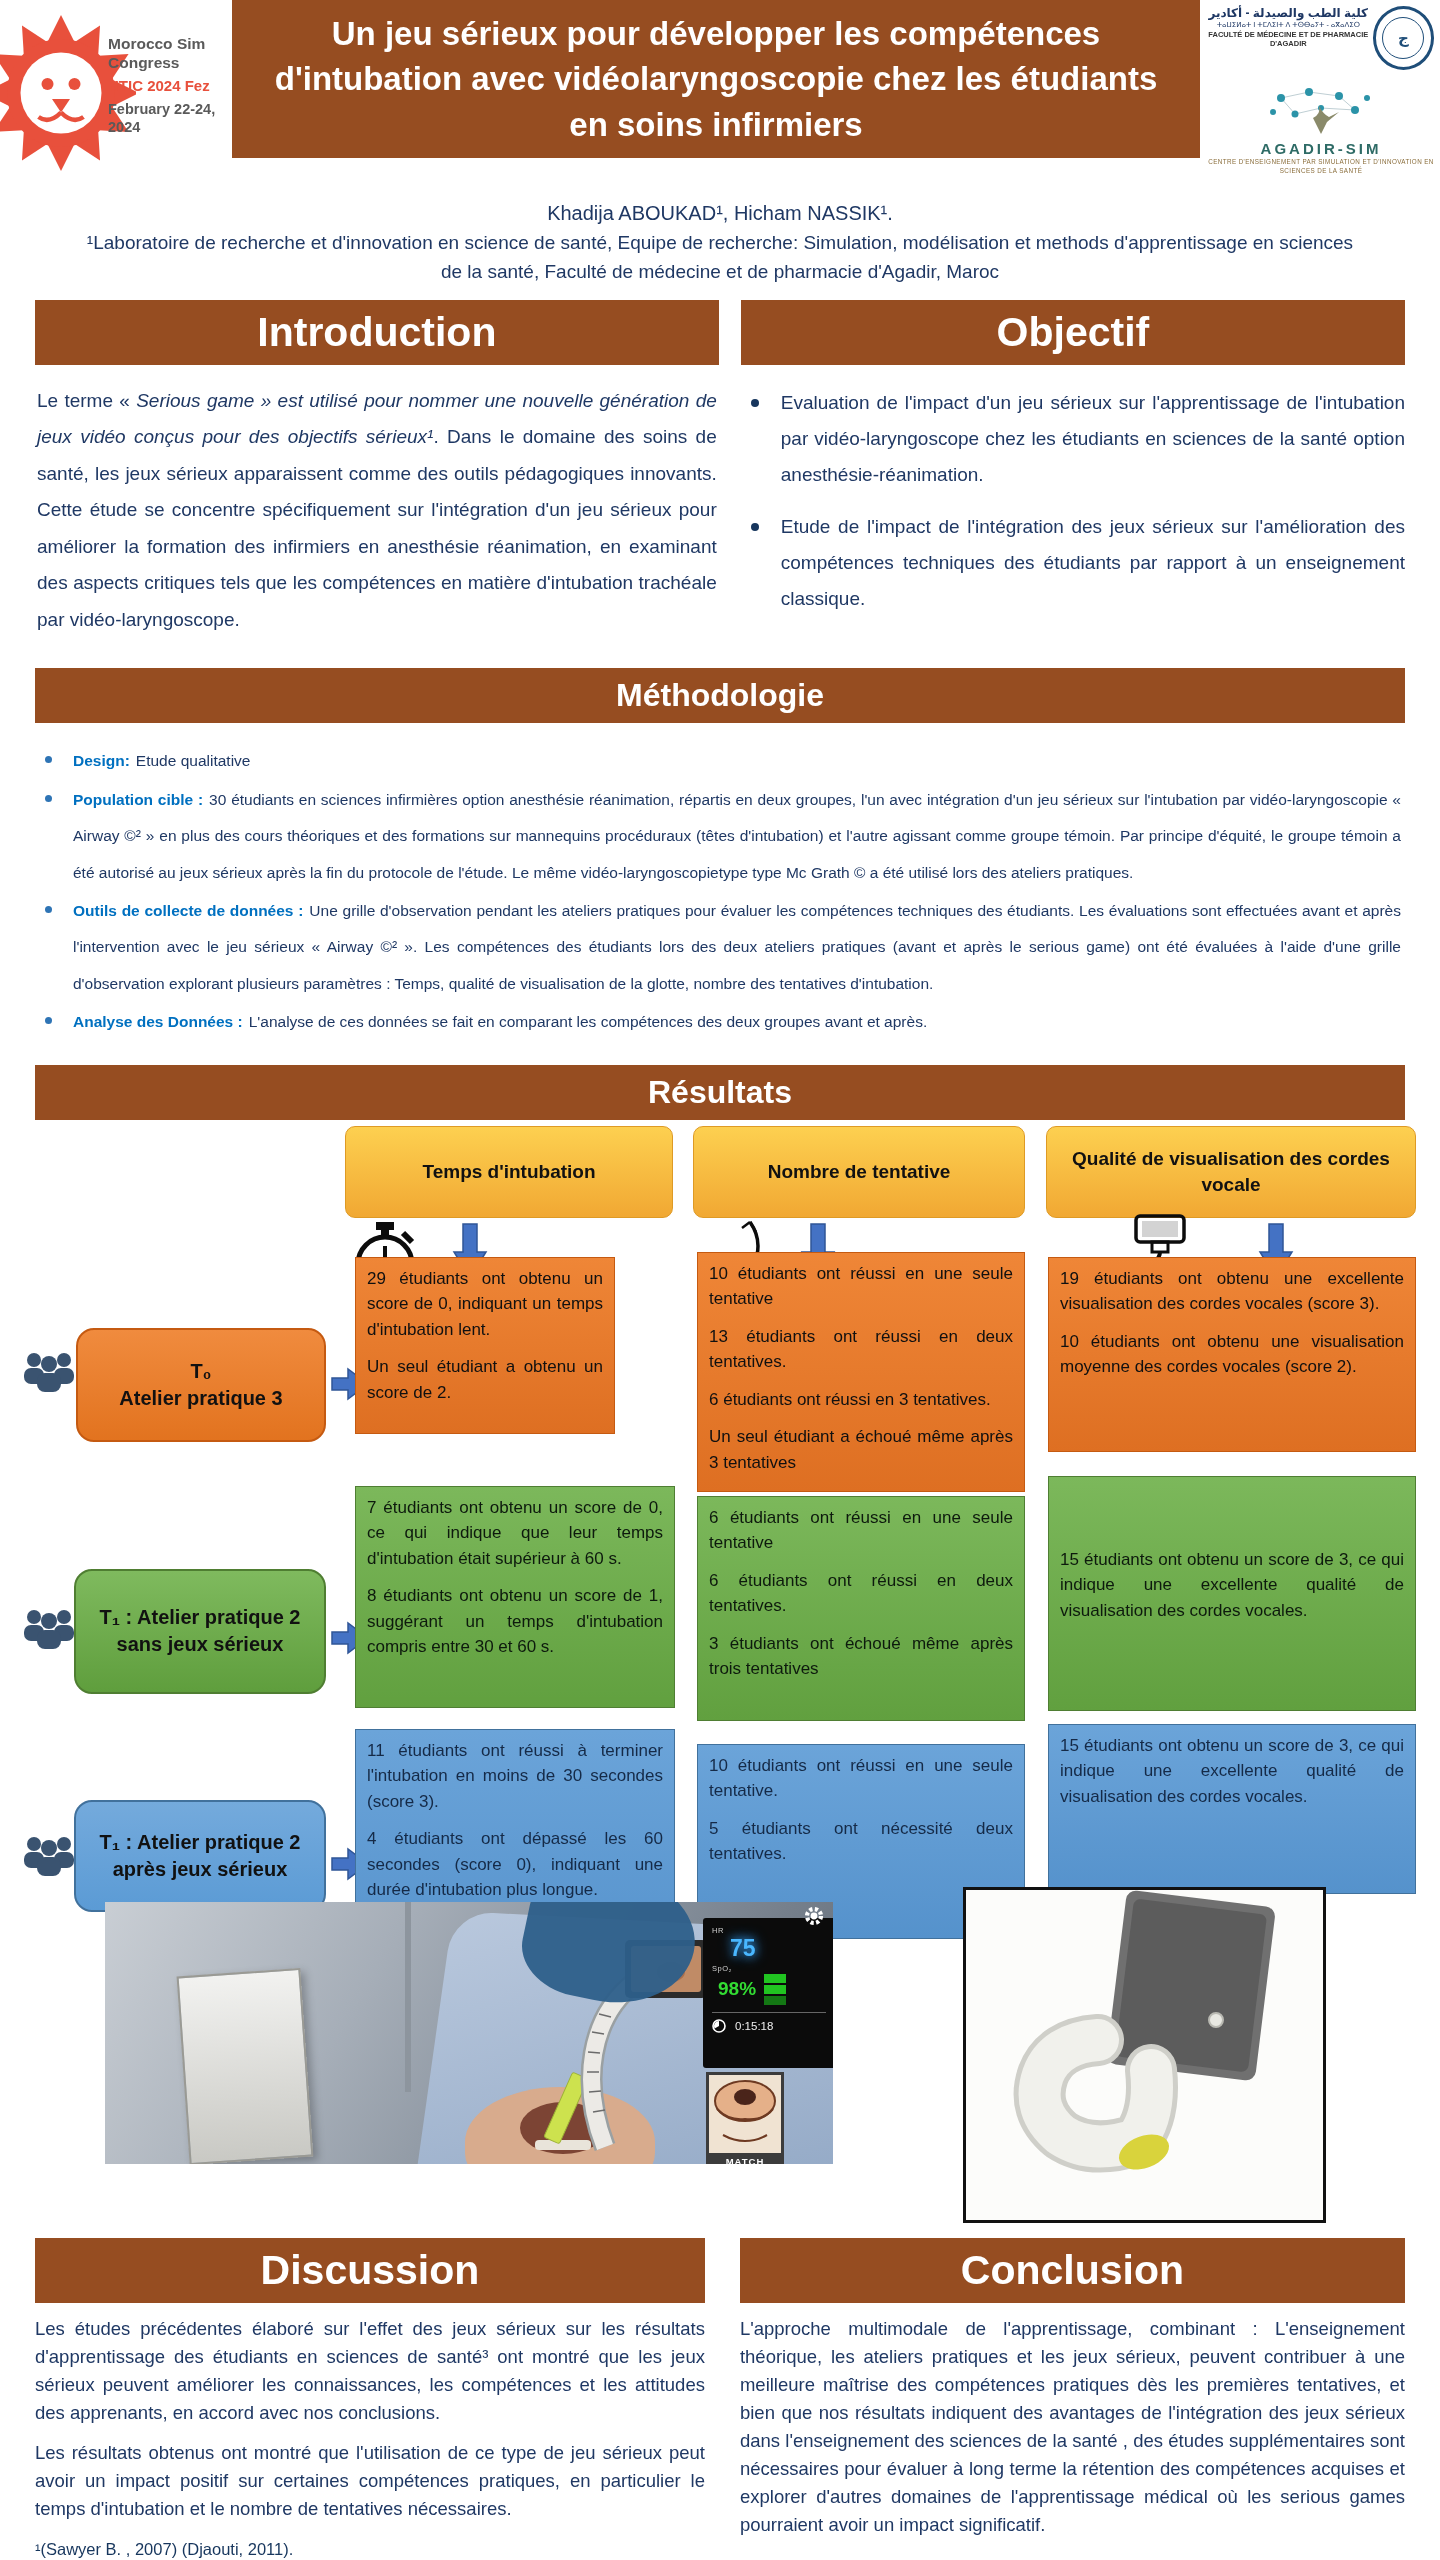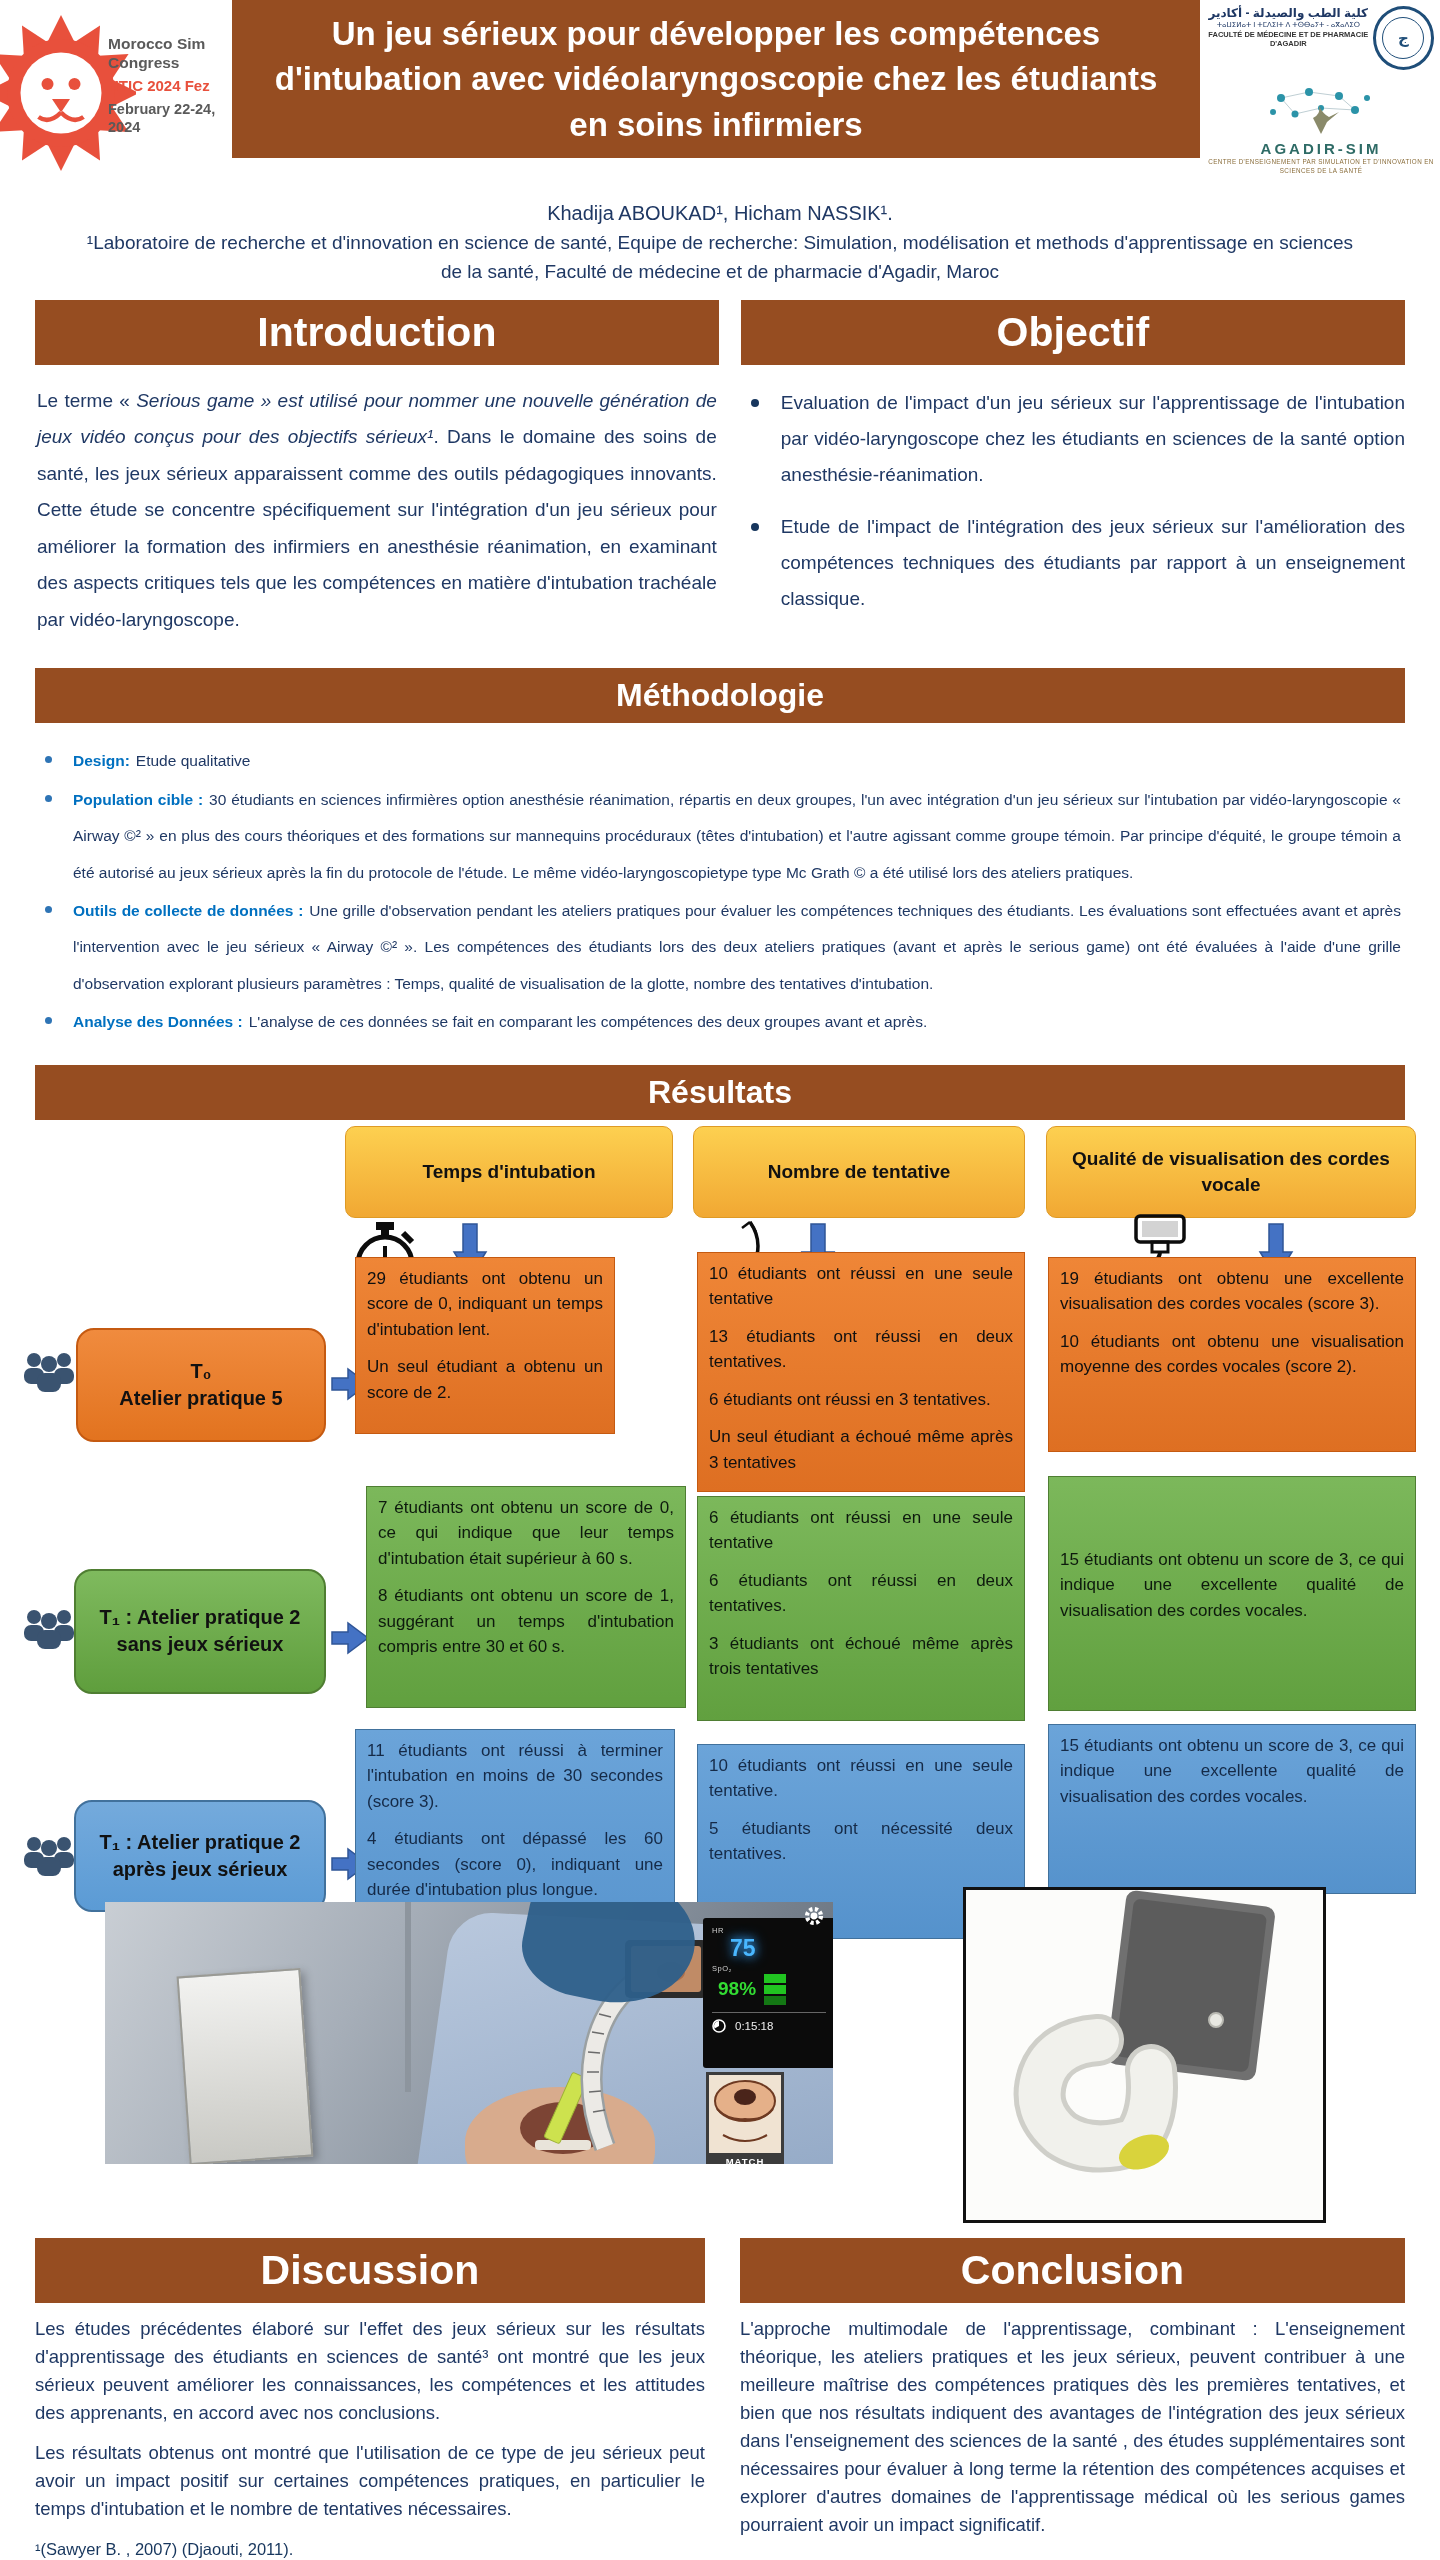--- a/index.html
+++ b/index.html
@@ -271,21 +271,21 @@
         <circle cx="14" cy="10" r="7"></circle>
           <rect x="4" y="18" width="20" height="16" rx="7"></rect>
         <circle cx="44" cy="10" r="7"></circle>
           <rect x="34" y="18" width="20" height="16" rx="7"></rect>
         <circle cx="29" cy="14" r="8"></circle>
           <rect x="17" y="23" width="24" height="19" rx="8"></rect>
       </g>
     </svg>
     <div class="row-label l-orange" style="left:76px;top:204px;width:250px;height:114px;">
       <div>T₀</div>
-      <div>Atelier pratique 5</div>
+      <div>Atelier pratique 3</div>
     </div>
     <svg class="abs" style="left:330px;top:242px;" width="40" height="36" viewBox="0 0 40 36">
       <path d="M2 12 h16 v-9 l20 15 -20 15 v-9 H2 z" fill="#4472C4" stroke="#2F5597" stroke-width="1.5"></path>
     </svg>
     <div class="cell c-orange" style="left:355px;top:133px;width:260px;height:177px;">
       <p>29 étudiants ont obtenu un score de 0, indiquant un temps d'intubation lent.</p>
       <p>Un seul étudiant a obtenu un score de 2.</p>
     </div>
     <div class="cell c-orange" style="left:697px;top:128px;width:328px;height:240px;">
       <p>10 étudiants ont réussi en une seule tentative</p>
@@ -308,21 +308,21 @@
           <rect x="17" y="23" width="24" height="19" rx="8"></rect>
       </g>
     </svg>
     <div class="row-label l-green" style="left:74px;top:445px;width:252px;height:125px;">
       <div>T₁ : Atelier pratique 2</div>
       <div>sans  jeux sérieux</div>
     </div>
     <svg class="abs" style="left:330px;top:496px;" width="40" height="36" viewBox="0 0 40 36">
       <path d="M2 12 h16 v-9 l20 15 -20 15 v-9 H2 z" fill="#4472C4" stroke="#2F5597" stroke-width="1.5"></path>
     </svg>
-    <div class="cell c-green" style="left:366px;top:362px;width:320px;height:222px;">
+    <div class="cell c-green" style="left:355px;top:362px;width:320px;height:222px;">
       <p>7 étudiants ont obtenu un score de 0, ce qui indique que leur temps d'intubation était supérieur à 60 s.</p>
       <p>8 étudiants ont obtenu un score de 1, suggérant un temps d'intubation compris entre 30 et 60 s.</p>
     </div>
     <div class="cell c-green" style="left:697px;top:372px;width:328px;height:225px;">
       <p>6 étudiants ont réussi en une seule tentative</p>
       <p>6 étudiants ont réussi en deux tentatives.</p>
       <p>3 étudiants ont échoué même après trois tentatives</p>
     </div>
     <div class="cell c-green" style="left:1048px;top:352px;width:368px;height:235px;padding-top:70px;">
       <p>15 étudiants ont obtenu un score de 3, ce qui indique une excellente qualité de visualisation des cordes vocales.</p>

